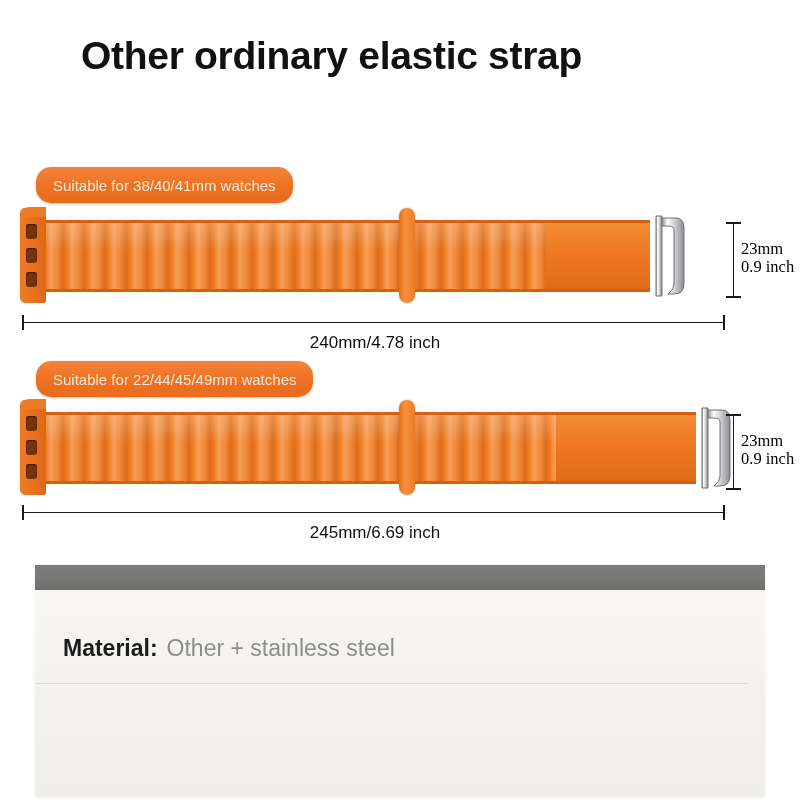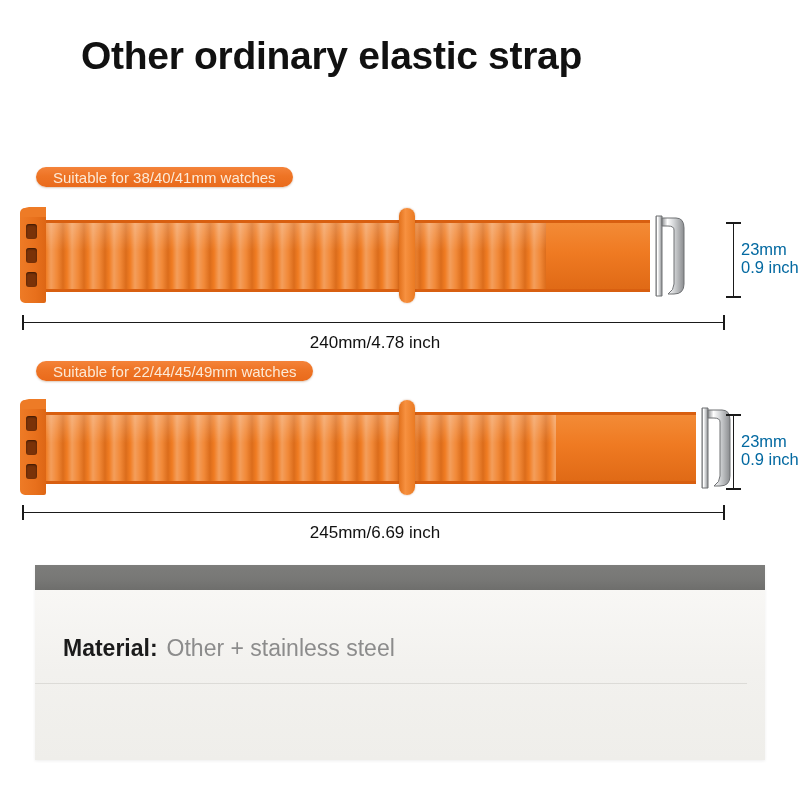--- a/index.html
+++ b/index.html
@@ -26,21 +26,21 @@
     font-size: 39px;
     font-weight: bold;
     color: #111111;
     letter-spacing: -0.3px;
     white-space: nowrap;
   }
 
   
   .badge {
     position: absolute;
-    height: 20px;
+    height: 36px;
     border-radius: 15px;
     background: linear-gradient(180deg, #F4833A 0%, #EE7425 45%, #E96A1B 100%);
     box-shadow: 0 1px 2px rgba(120,60,10,0.28);
     display: flex;
     align-items: center;
     padding: 0 17px;
     box-sizing: border-box;
   }
   .badge-text {
     font-size: 15px;
@@ -172,32 +172,33 @@
   .dim-label-h {
     position: absolute;
     text-align: center;
     font-size: 17px;
     color: #111111;
     white-space: nowrap;
   }
   .dim-label-v {
     position: absolute;
     font-size: 16.5px;
-    color: #0369a1;
+    color: #000000;
     line-height: 1.12;
     white-space: nowrap;
+    font-family: Liberation Serif, serif;
   }
 
   
   .info-panel {
     position: absolute;
     left: 35px;
     top: 565px;
     width: 730px;
-    height: 195px;
+    height: 232px;
     background: linear-gradient(180deg, #FAF9F7 0%, #F2F1EE 55%, #EFEEEA 100%);
     box-shadow: 0 1px 3px rgba(0,0,0,0.07);
   }
   .info-header-bar {
     position: absolute;
     left: 0;
     top: 0;
     width: 100%;
     height: 25px;
     background: linear-gradient(180deg, #7D7D7B 0%, #777775 60%, #6E6E6C 100%);

